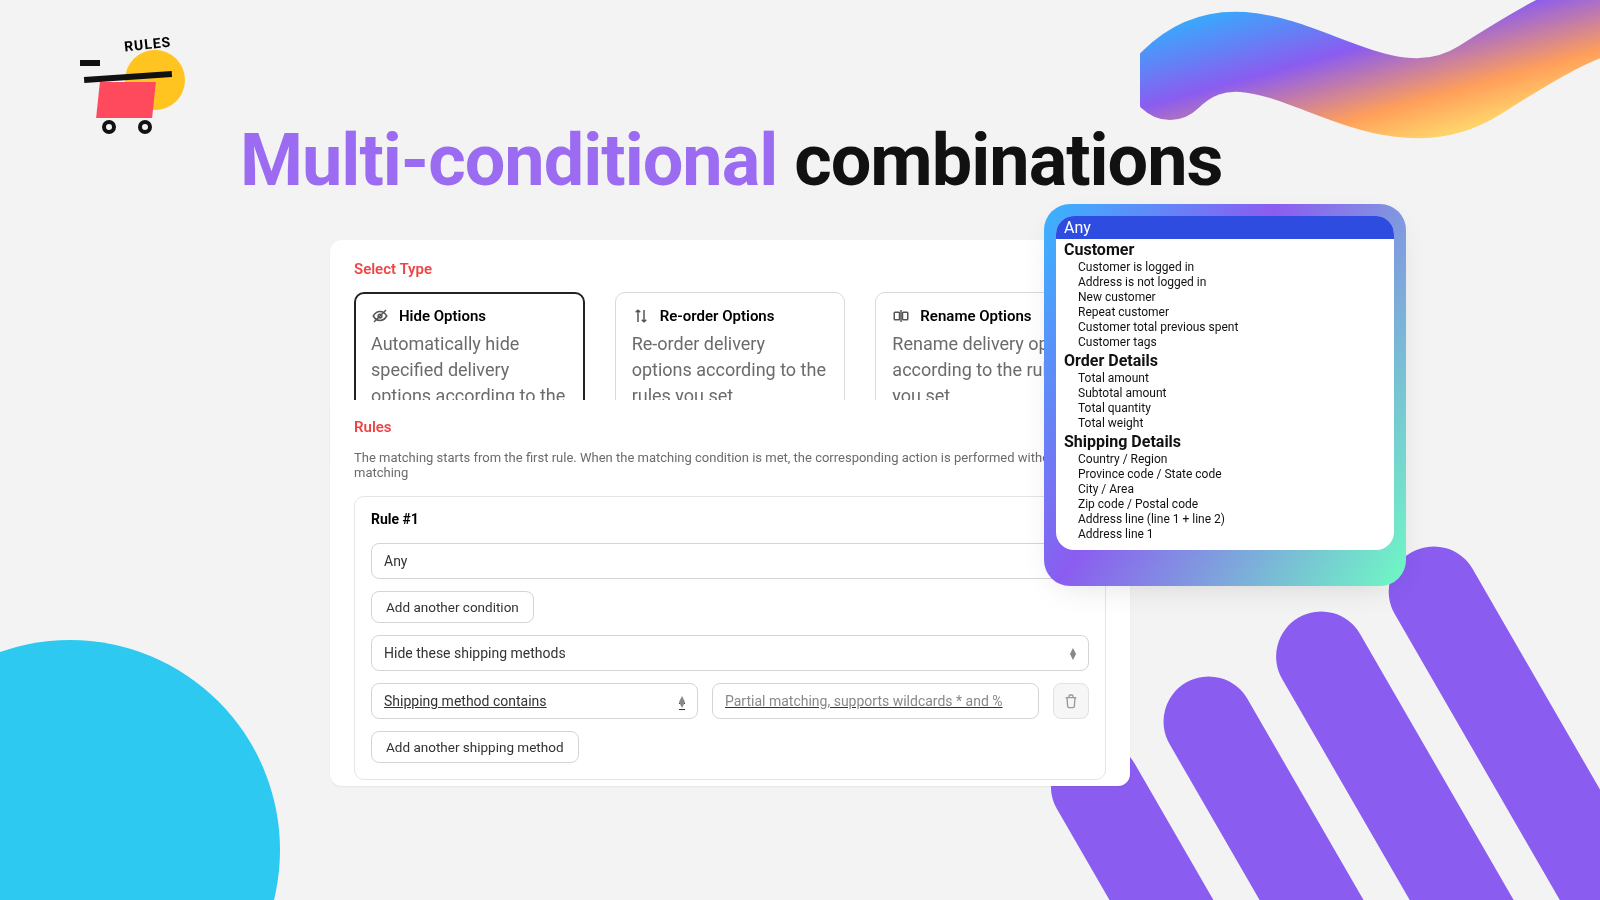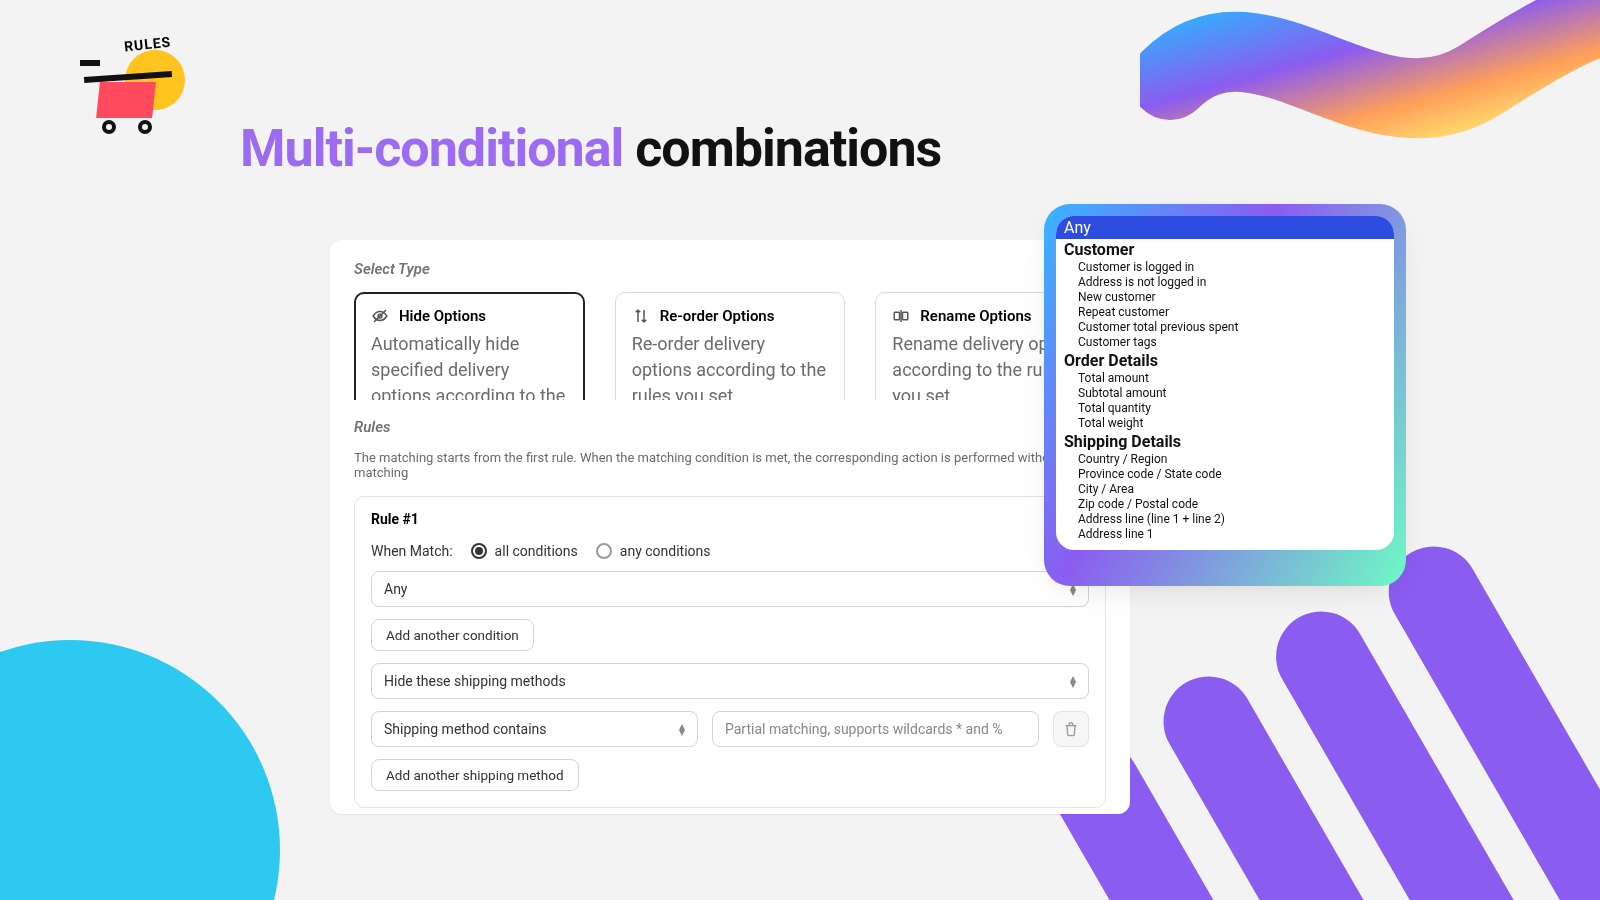--- a/index.html
+++ b/index.html
@@ -38,32 +38,32 @@
   .sun { position:absolute; top:10px; right:5px; width:60px; height:60px; border-radius:50%; background:#ffc41f; }
   .cart-body { position:absolute; bottom:22px; left:18px; width:56px; height:36px; background:#ff4a5e; transform: skewX(-6deg); }
   .cart-line { position:absolute; top:34px; left:4px; width:88px; height:6px; background:#111; transform: rotate(-4deg); }
   .cart-handle { position:absolute; top:20px; left:0; width:20px; height:6px; background:#111; }
   .wheel { position:absolute; bottom:6px; width:14px; height:14px; border:4px solid #111; border-radius:50%; }
   .wheel.w1{ left:22px; } .wheel.w2{ left:58px; }
   .rules-tag { position:absolute; top:-4px; left:44px; font-size:14px; font-weight:700; letter-spacing:1px; transform: rotate(-6deg); }
 
   .title {
     position: absolute; top: 78px; left: 160px;
-    font-size: 52px; font-weight: 700; letter-spacing: -1px;
+    font-size: 72px; font-weight: 700; letter-spacing: -1px;
   }
   .title .purple { color: #9b6cf2; }
   .title .black  { color: #111; }
 
   
   .card {
     position: absolute; top: 240px; left: 330px; width: 800px;
     background: #fff; border-radius: 12px; padding: 20px 24px 24px;
     box-shadow: 0 1px 2px rgba(0,0,0,.06);
   }
-  .section-label { font-size: 15px; font-weight: 600; color:#737373; margin-bottom: 14px; font-style: italic; }
+  .section-label { font-size: 15px; font-weight: 600; color:#ef4444; margin-bottom: 14px; }
   .type-row { display: flex; gap: 30px; }
   .type-card {
     flex: 1; border: 1px solid #d9d9d9; border-radius: 10px; padding: 14px 16px;
     cursor: pointer;
   }
   .type-card.selected { border: 2px solid #222; padding: 13px 15px; }
   .type-head { display:flex; align-items:center; gap:10px; font-weight:600; font-size:15px; margin-bottom:6px; }
   .type-desc { font-size: 18px; color: #6b6b6b; line-height: 1.45; }
   .icn { width:18px; height:18px; display:inline-flex; align-items:center; justify-content:center; }
   .icn svg { width:100%; height:100%; }
@@ -88,21 +88,21 @@
   .radio { display:inline-flex; align-items:center; gap:8px; cursor:pointer; }
   .dot { width:16px; height:16px; border:2px solid #333; border-radius:50%; display:inline-flex; align-items:center; justify-content:center; }
   .dot.filled::after { content:""; width:8px; height:8px; background:#333; border-radius:50%; }
   .dot.open { border-color:#999; }
   .select, .input, .pill-btn {
     width:100%; border:1px solid #d4d4d4; border-radius:8px; padding:9px 12px;
     font-size:14px; color:#333; background:#fff; display:flex; align-items:center; justify-content:space-between;
   }
   .pill-btn { width:auto; display:inline-flex; padding:7px 14px; font-size:13.5px; cursor:pointer; }
   .row { display:flex; gap:14px; margin-top:12px; align-items:center; }
-  .row .select { flex:1; }
+  .row .select { flex:1;text-decoration:underline; }
   .chev { color:#888; font-size:12px; display:flex; flex-direction:column; line-height:6px; }
   .trash2 { width:36px; height:36px; border:1px solid #e2e2e2; border-radius:8px; display:flex; align-items:center; justify-content:center; background:#f6f6f6; }
   .mt12 { margin-top:12px; }
   .placeholder { color:#888; }
 
   
   .dropdown-panel {
     position:absolute; top:216px; right:206px; width:338px;
     background:#fff; border-radius:20px; padding:0 0 24px 0;
     box-shadow: 0 10px 34px rgba(0,0,0,.14);
@@ -206,31 +206,20 @@
   <div class="rules-desc">The matching starts from the first rule. When the matching condition is met, the corresponding action is performed without further matching</div>
 
   <div class="rule-box">
     <div class="trash">
       <svg width="16" height="16" viewBox="0 0 24 24" fill="none" stroke="#888" stroke-width="2">
           <path d="M4 7h16M9 7V5a2 2 0 012-2h2a2 2 0 012 2v2M6 7l1 13a2 2 0 002 2h6a2 2 0 002-2l1-13"></path>
         </svg>
     </div>
     <div class="rule-title">Rule #1</div>
 
-    <div class="match-row">
-      <span>When Match:</span>
-      <label class="radio">
-        <span class="dot filled"></span>
-        <span>all conditions</span>
-      </label>
-      <label class="radio">
-        <span class="dot open"></span>
-        <span>any conditions</span>
-      </label>
-    </div>
 
     <div class="select">
       <span>Any</span>
       <span class="chev">▴<br>▾</span>
     </div>
 
     <div class="mt12">
       <div class="pill-btn">
         <span>Add another condition</span>
       </div>

